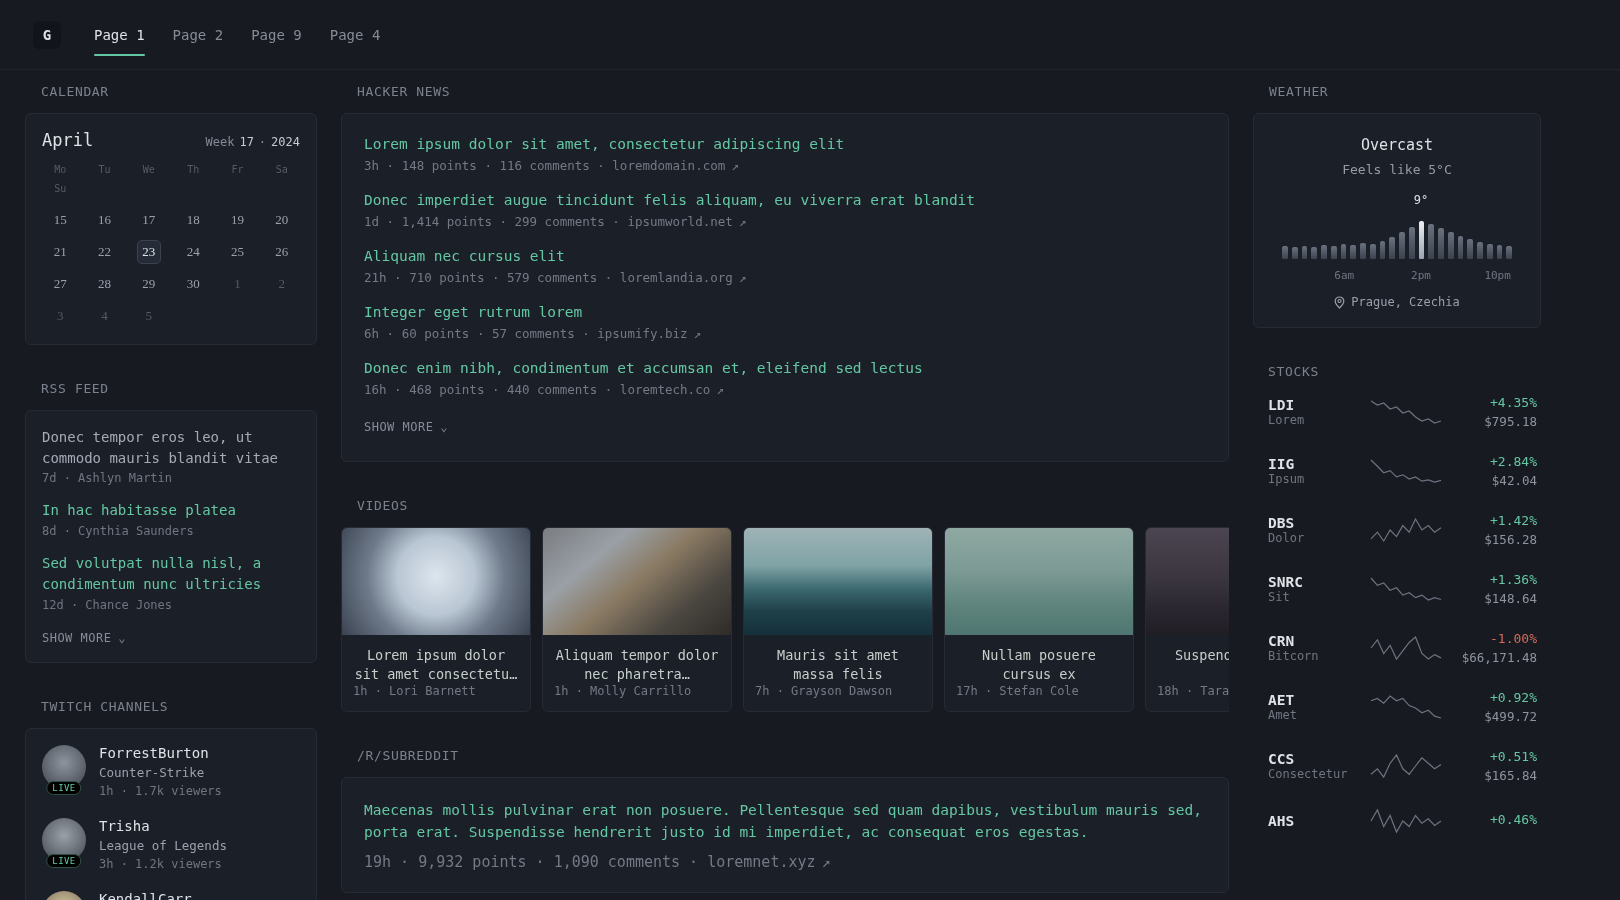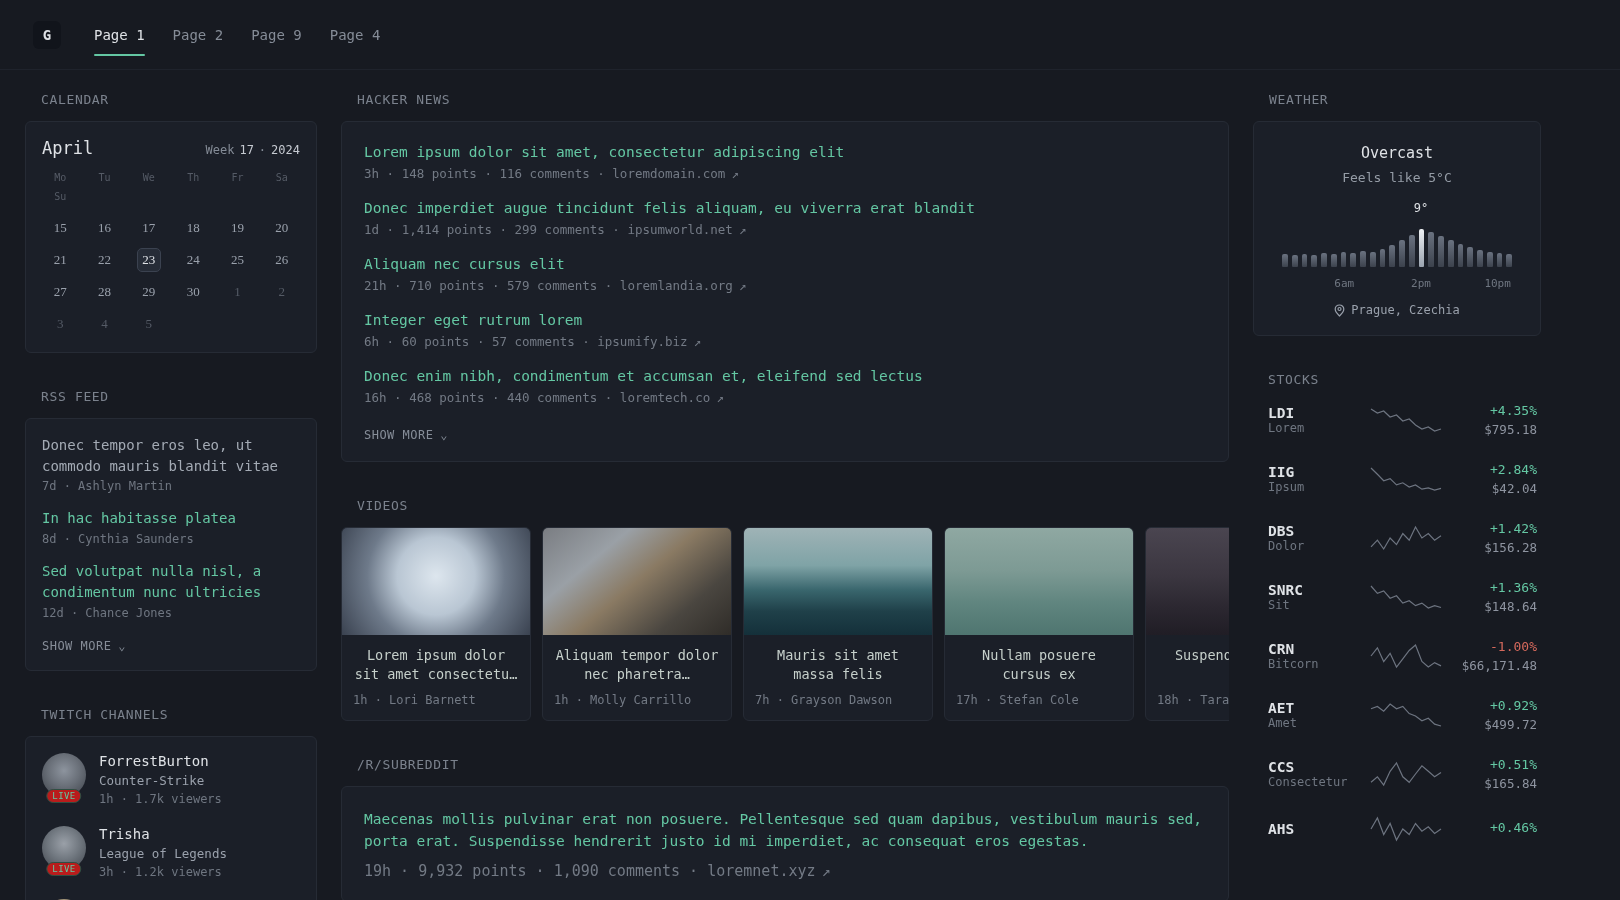--- a/index.html
+++ b/index.html
@@ -18,21 +18,21 @@
     display:flex; align-items:center; justify-content:center; font-size:14px; font-weight:bold; margin-right:33px; cursor:pointer;}
   .tabs{display:flex; gap:28px;}
   .tab{background:none; border:none; padding:0; font-family:inherit; font-size:14px; color:#858c97;
     display:flex; align-items:center; position:relative; cursor:pointer;}
   .tab.active{color:var(--text);}
   .tab.active::after{content:""; position:absolute; left:0; right:0; bottom:13px; height:2px;
     background:var(--accent); border-radius:1px;}
   
   .content{display:grid; grid-template-columns:292px 888px 288px; gap:24px; padding:14px 0 0 25px; align-items:start;}
   .widget{margin-bottom:36px;}
-  .sec-title{font-size:13px; letter-spacing:.05em; color:#7b828d; margin:8px 0 14px 0; font-weight:normal; padding-left:16px;}
+  .sec-title{font-size:13px; letter-spacing:.05em; color:#7b828d; margin:0 0 14px 0; font-weight:normal; padding-left:16px;}
   .card{background:var(--card); border:1px solid var(--border); border-radius:6px;}
   
   .cal-head{display:flex; justify-content:space-between; align-items:baseline; padding:16px 16px 0;}
   .cal-month{font-size:17px; color:var(--text);}
   .cal-week{font-size:12px; color:#848b96; display:inline-flex; gap:5px;}
   .cal-week .b{color:#c6cad1;}
   .cal-grid{display:grid; grid-template-columns:repeat(6,1fr); row-gap:8px; padding:14px 12px 16px; text-align:center;}
   .dow{font-size:10px; color:#555b66; align-self:center;}
   .day{font-size:13px; color:#9aa1ac; display:flex; align-items:center; justify-content:center; height:24px;}
   .day span{display:inline-block; min-width:24px; padding:3px 2px; border:1px solid transparent; border-radius:5px;font-family:Liberation Serif, serif;}
@@ -45,37 +45,37 @@
   .rss-item.visited .rss-title{color:#a4abb5;}
   .rss-meta{font-size:12px; color:var(--faint); margin-top:3px;}
   .show-more{font-size:12px; letter-spacing:.04em; color:#868d98; background:none; border:none;
     font-family:inherit; padding:0; cursor:pointer; display:inline-flex; gap:7px; align-items:center; margin-top:4px;}
   
   .tw-card{padding:16px 16px 10px;}
   .tw-row{display:flex; gap:13px; margin-bottom:20px; align-items:flex-start; cursor:pointer;}
   .avatar-wrap{position:relative; width:44px; flex:none;}
   .avatar{width:44px; height:44px; border-radius:50%; background:#555;}
   .live{position:absolute; left:50%; transform:translateX(-50%); bottom:-6px; font-size:9px; letter-spacing:.05em;
-    color:var(--accent); background:#b91c1c; border:1px solid #2e4f43; border-radius:7px; padding:1px 5px; white-space:nowrap;}
+    color:var(--accent); background:#000000; border:1px solid #2e4f43; border-radius:7px; padding:1px 5px; white-space:nowrap;}
   .tw-name{font-size:14px; color:var(--text);}
   .tw-game{font-size:12.5px; color:var(--muted); margin-top:4px;}
   .tw-meta{font-size:12px; color:var(--faint); margin-top:4px;}
   
-  .hn-card{padding:22px 22px 18px;}
+  .hn-card{padding:22px 22px 26px;}
   .hn-item{margin-bottom:19px;}
   .hn-title{font-size:14.5px; color:var(--accent); margin-bottom:6px; cursor:pointer;}
   .meta-line{font-size:12.5px; color:#737a85;}
   .ext{margin-left:6px;}
   
   .video-row{display:flex; gap:11px; overflow:hidden;}
   .vcard{width:190px; flex:none; background:var(--card); border:1px solid var(--border); border-radius:6px; overflow:hidden; cursor:pointer;}
   .vthumb{height:107px; background:#333;}
   .vbody{padding:11px 11px 13px;}
   .vtitle{font-size:13.5px; line-height:1.42; color:#c6d0cb; height:38px; overflow:hidden;text-align:center;}
-  .vmeta{font-size:12px; color:#737a85; margin-top:9px;}
+  .vmeta{font-size:12px; color:#737a85; }
   
   .sub-card{padding:21px 22px;}
   .sub-title{font-size:14.5px; line-height:1.55; color:var(--accent); cursor:pointer;}
   .sub-meta{font-size:15px; color:#737a85; margin-top:9px;}
   
   .weather-card{padding:22px 18px 18px; text-align:center;}
   .w-cond{font-size:15px; color:var(--text);}
   .w-feels{font-size:13px; color:#959ca6; margin-top:8px;}
   .w-chart{position:relative; margin:36px 10px 0;}
   .w-bars{display:flex; align-items:flex-end; gap:4px; height:46px;}

